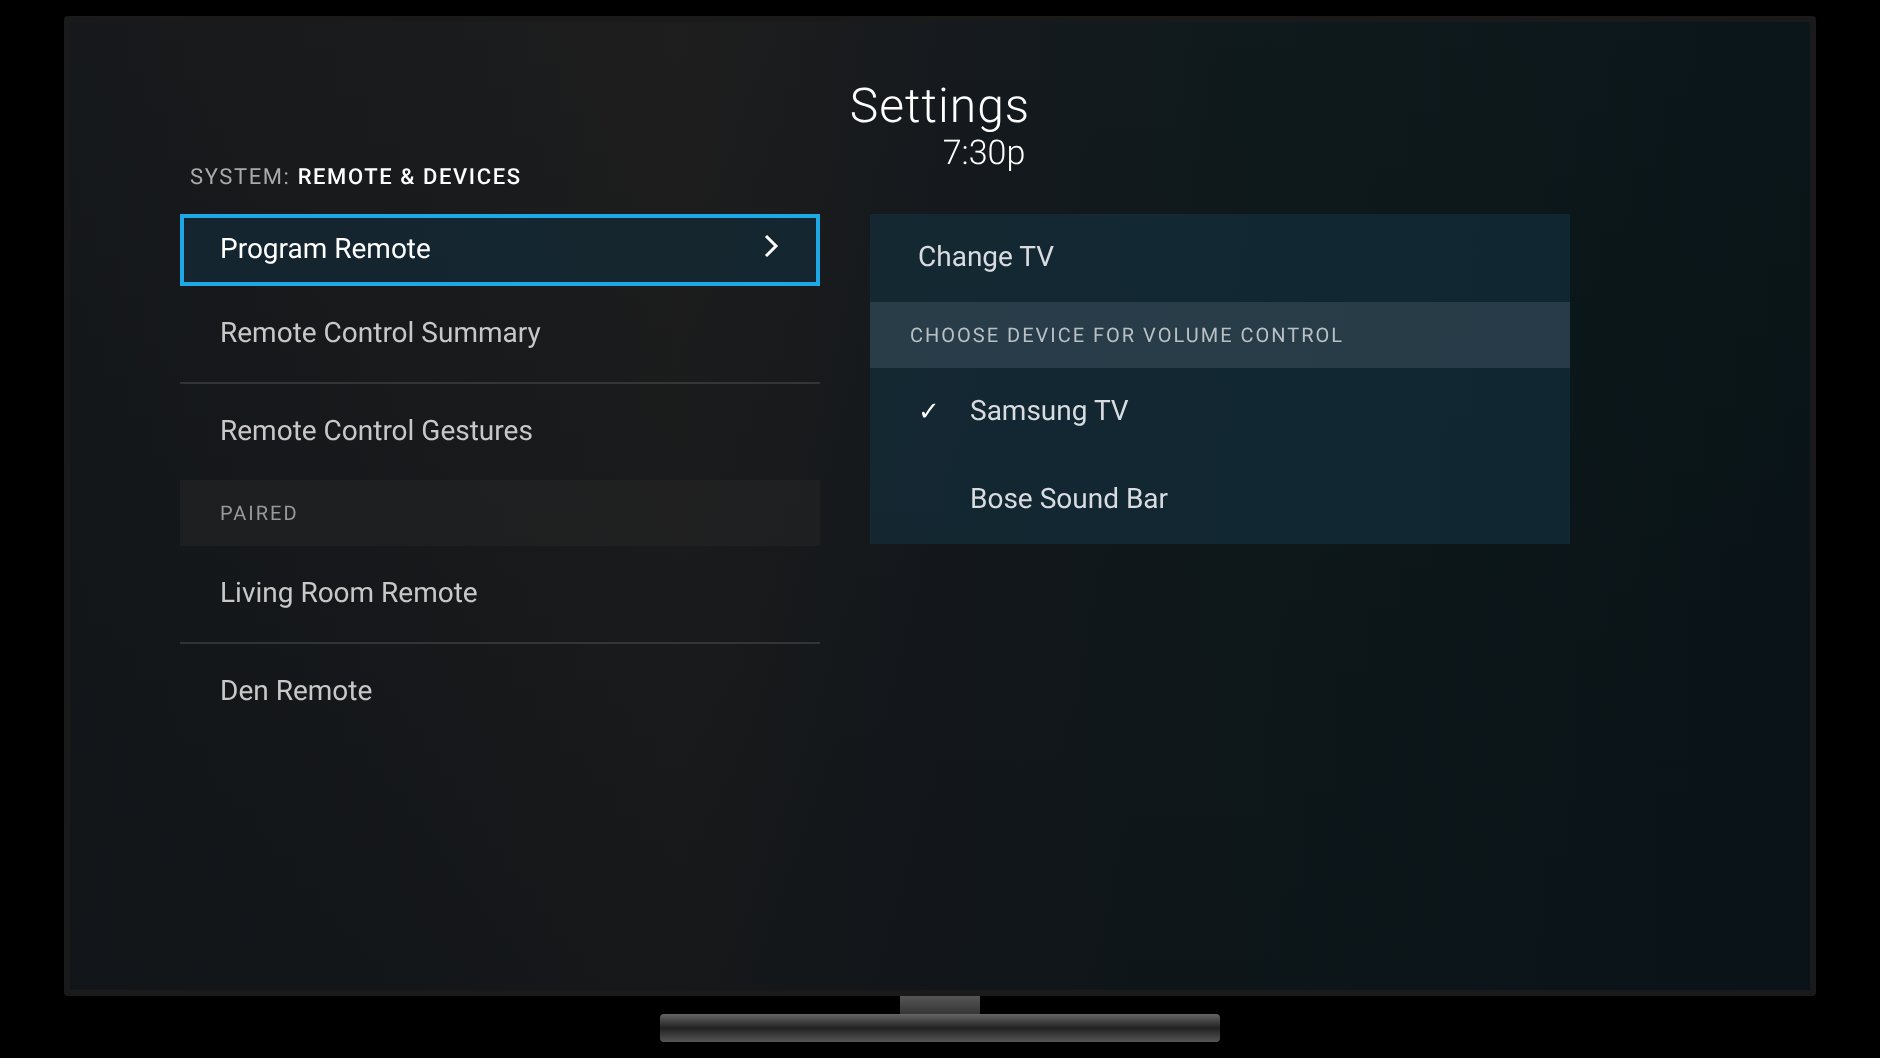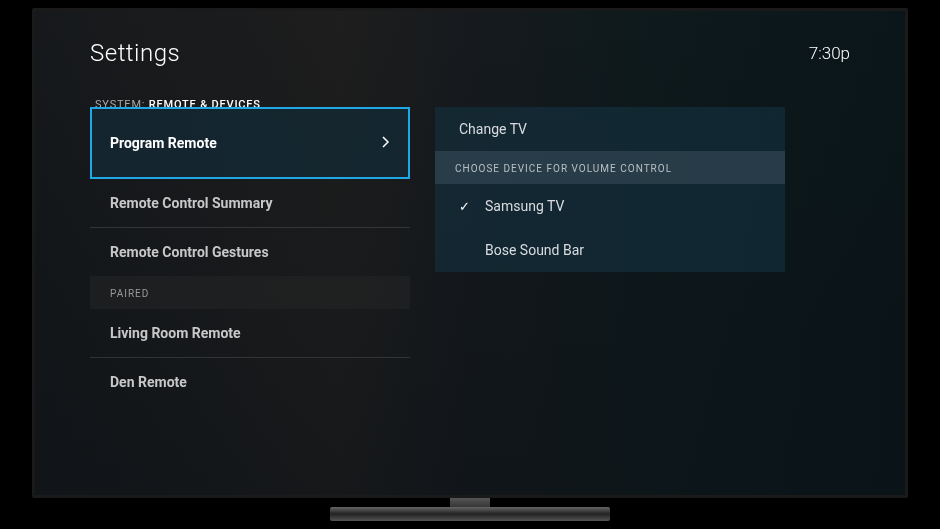--- a/index.html
+++ b/index.html
@@ -63,36 +63,37 @@
         linear-gradient(90deg, #3a3530 0%, #4a4038 20%, #5a4a3a 35%, #3a3a3a 50%, #1a3a35 70%, #0a2a28 100%);
     }
     .header {
       position: absolute;
       top: 28px;
       left: 55px;
       right: 55px;
       display: flex;
       justify-content: space-between;
       align-items: center;
+      flex-direction: column;
     }
     .page-title {
       color: #fff;
       font-size: 24px;
       font-weight: 300;
       letter-spacing: 0.5px;
     }
     .clock {
       color: #fff;
       font-size: 17px;
       font-weight: 300;
       margin-left: 44px;
     }
     .breadcrumb {
       position: absolute;
-      top: 87px;
+      top: 71px;
       left: 60px;
       color: #aaa;
       font-size: 11px;
       letter-spacing: 0.8px;
       text-transform: uppercase;
     }
     .breadcrumb .current {
       color: #fff;
       font-weight: 500;
     }
@@ -106,30 +107,30 @@
       position: absolute;
       top: 96px;
       left: 400px;
       width: 350px;
       background: rgba(20, 50, 65, 0.6);
     }
     .menu-item {
       padding: 16px 20px;
       color: #c8c8c8;
       font-size: 14px;
-      font-weight: 700;
+      font-weight: 400;
       position: relative;
       cursor: pointer;
     }
     .menu-item.selected {
       background: rgba(20, 40, 50, 0.85);
       border: 2px solid #1fa8e6;
       color: #fff;
-      font-weight: 700;
-      padding: 26px 18px;
+      font-weight: 400;
+      padding: 8px 18px;
     }
     .menu-item.selected .chevron {
       position: absolute;
       right: 18px;
       top: 50%;
       transform: translateY(-50%);
       color: #fff;
     }
     .left-column .divider {
       border-bottom: 1px solid rgba(255,255,255,0.12);

